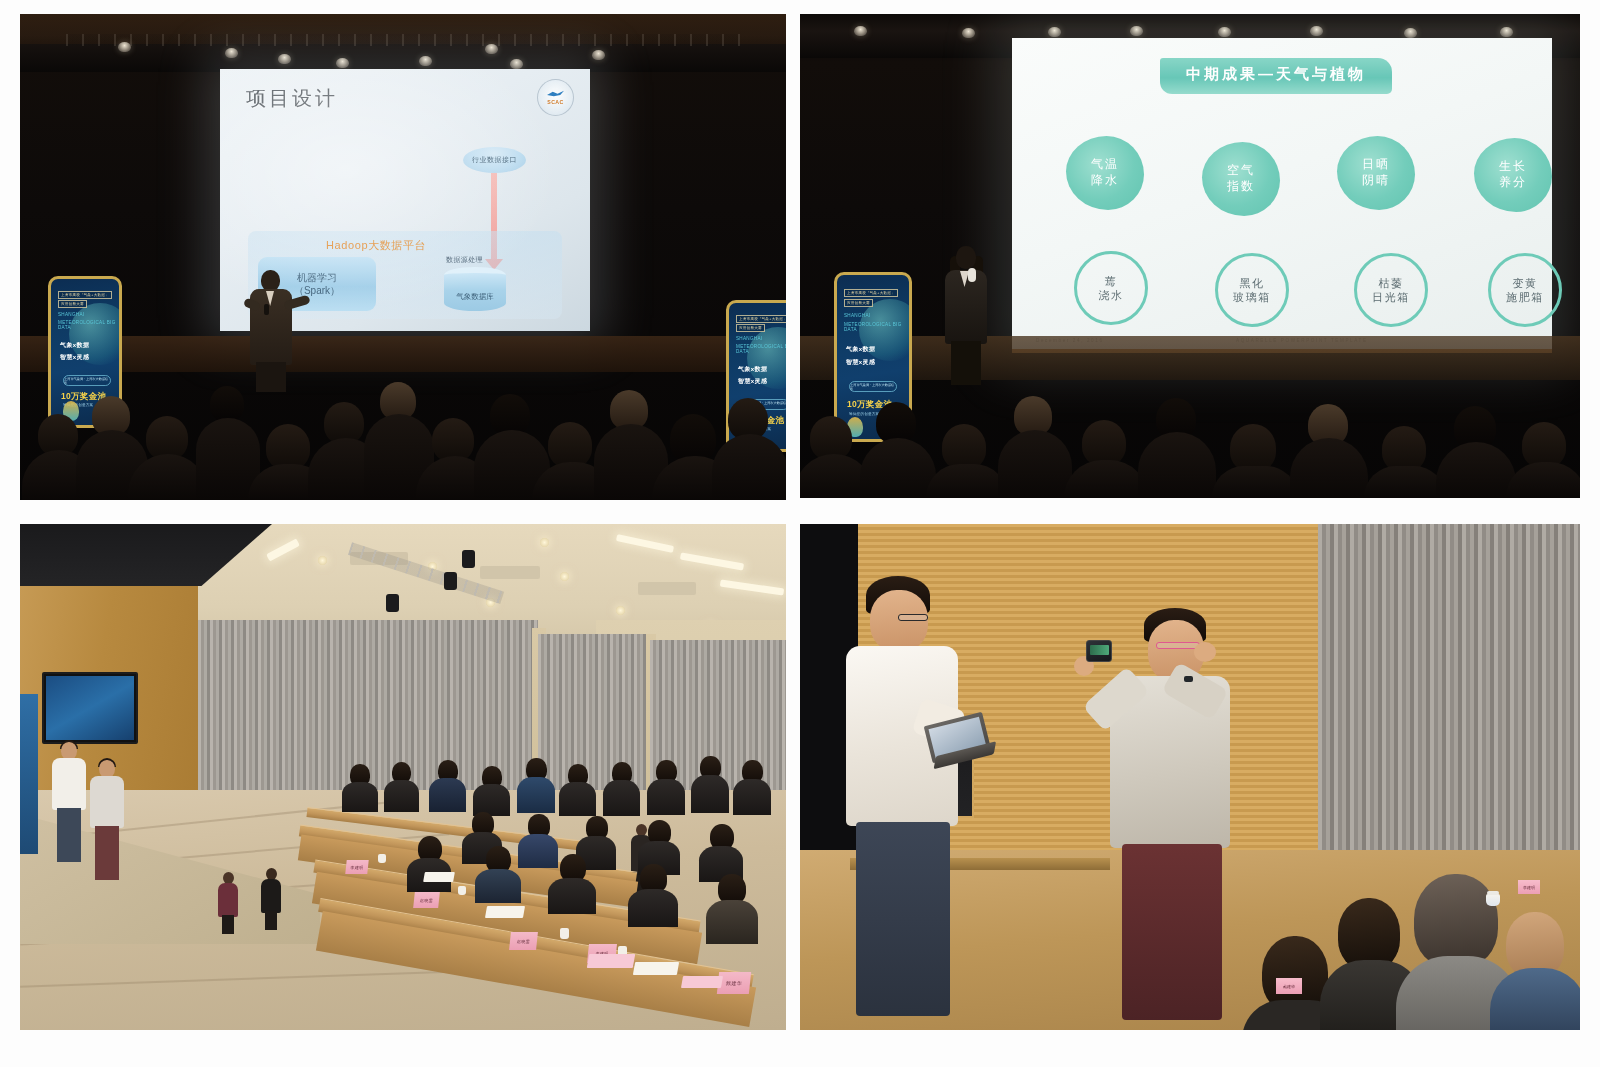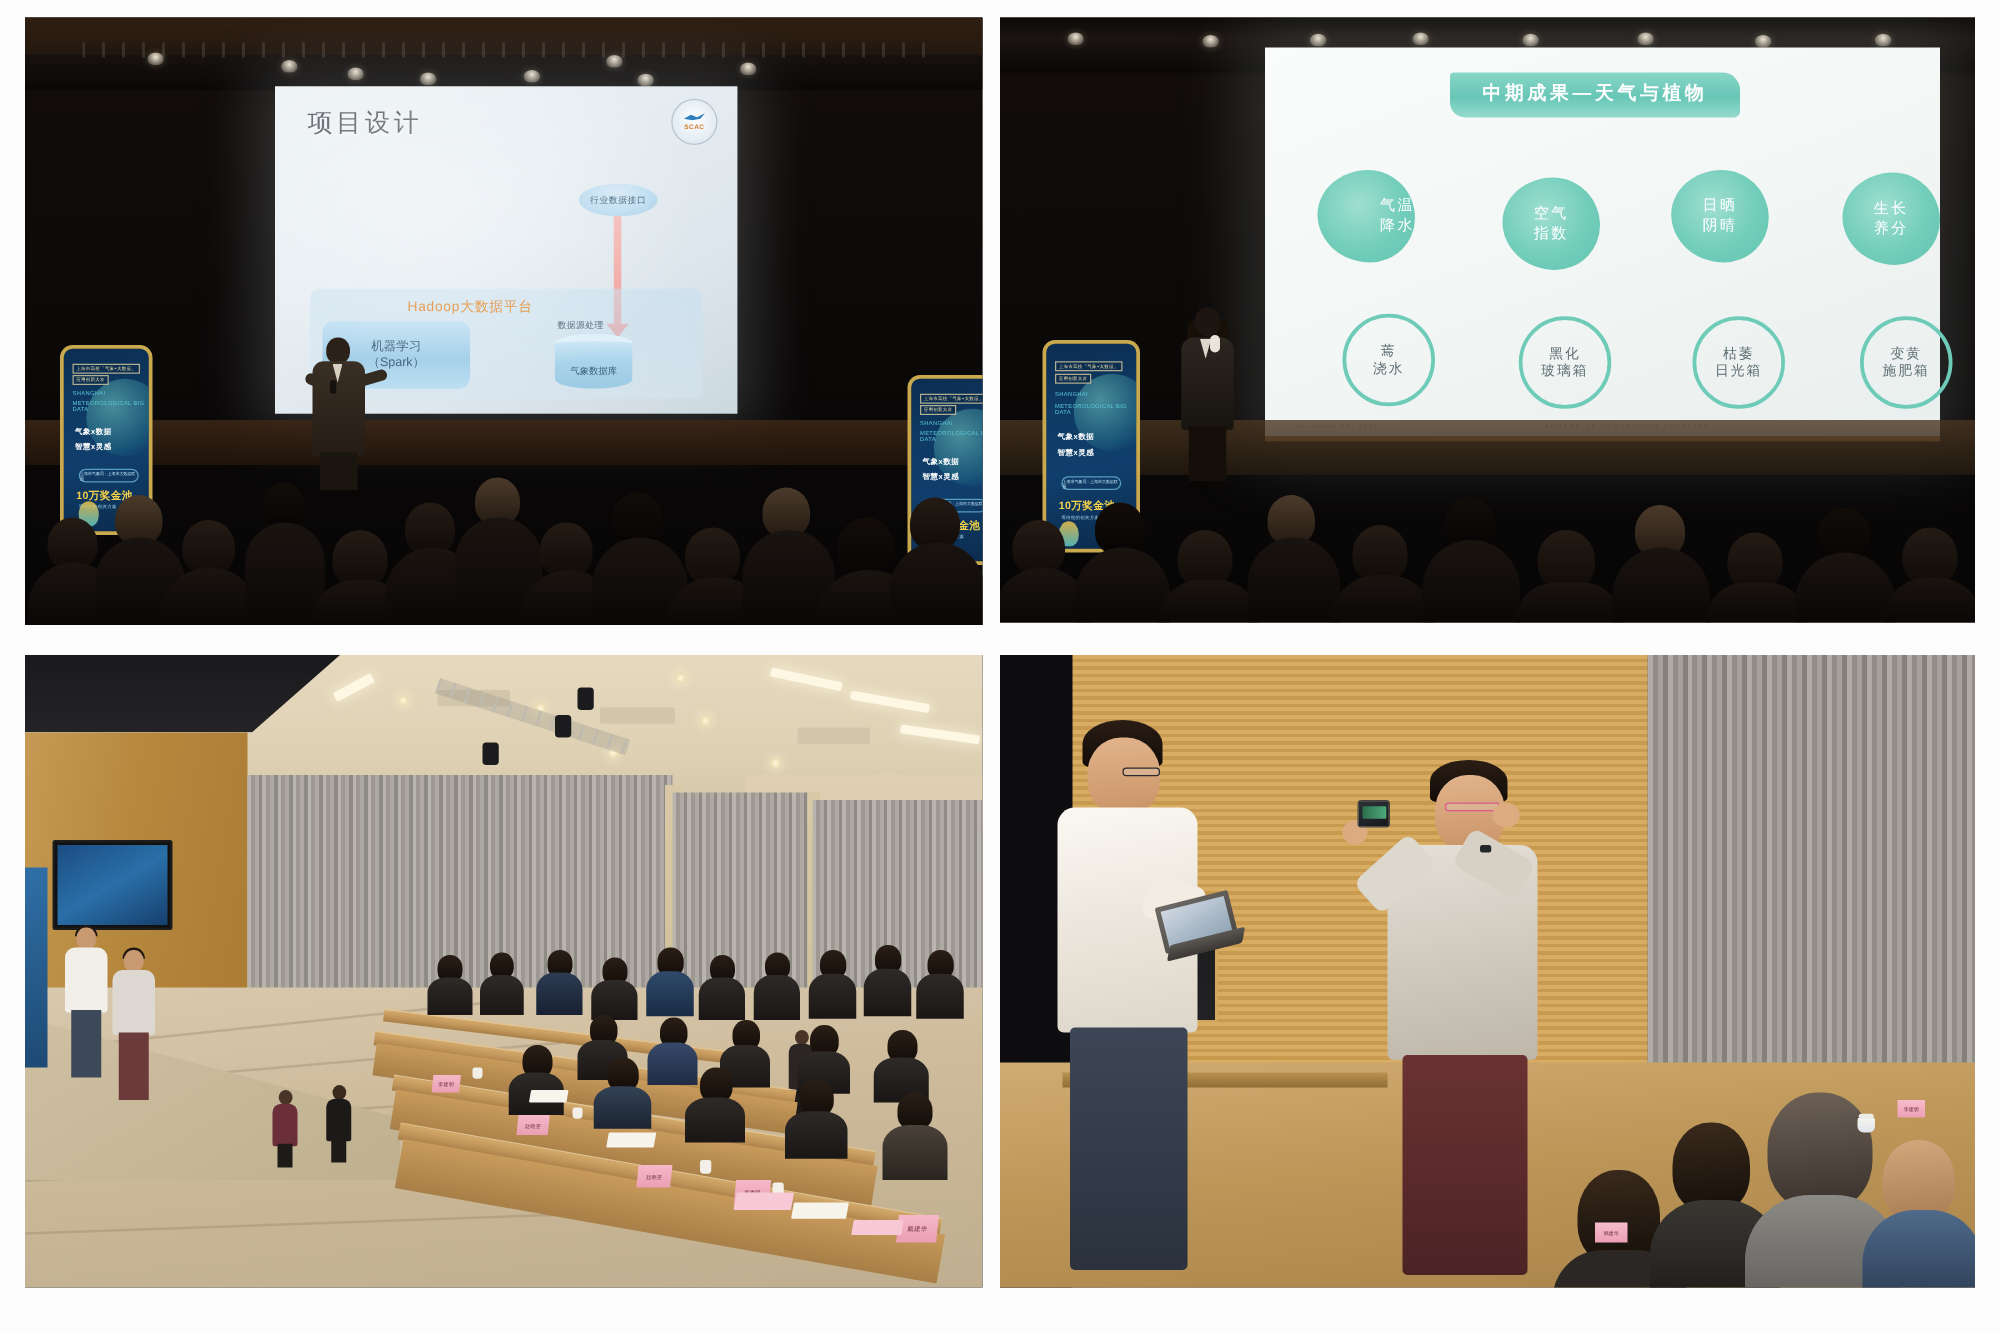--- a/index.html
+++ b/index.html
@@ -559,21 +559,21 @@
       <div class="rig-lamp" style="left:510px;top:12px;"></div>
       <div class="rig-lamp" style="left:604px;top:14px;"></div>
       <div class="rig-lamp" style="left:700px;top:13px;"></div>
     </div>
 
     <div class="screen2">
       <div class="brush-title">
         <span>中期成果—天气与植物</span>
       </div>
 
-      <div class="blob" style="left:42px;top:98px;align-items:flex-end;">
+      <div class="blob" style="left:54px;top:98px;">
         <span>气温</span>
         <span>降水</span>
       </div>
       <div class="blob" style="left:190px;top:104px;">
         <span>空气</span>
         <span>指数</span>
       </div>
       <div class="blob" style="left:325px;top:98px;">
         <span>日晒</span>
         <span>阴晴</span>

